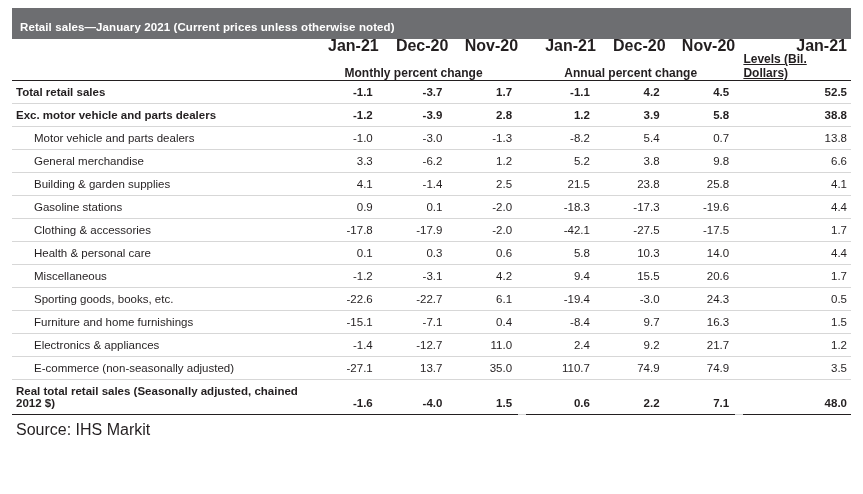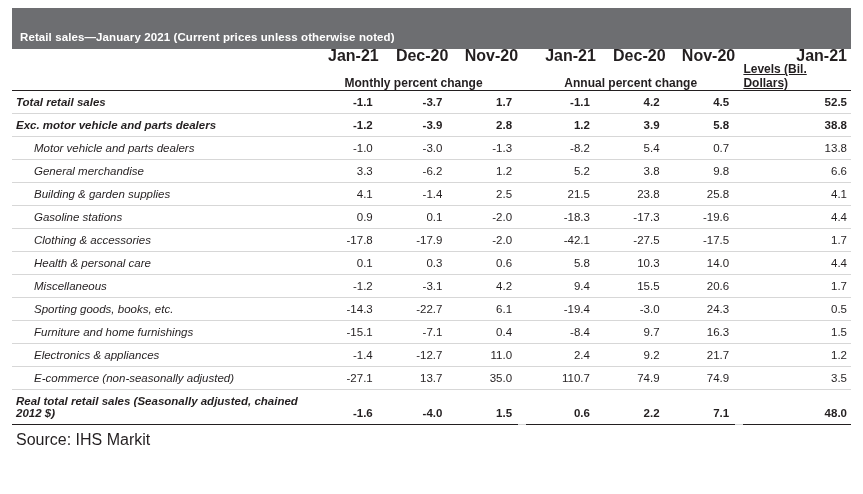--- a/index.html
+++ b/index.html
@@ -17,21 +17,21 @@
   .wrap {
     width: 863px;
     box-sizing: border-box;
     padding: 8px 12px 0 12px;
   }
   .title-bar {
     background: #6d6e71;
     color: #ffffff;
     font-size: 11.5px;
     font-weight: bold;
-    padding: 23px 8px 6px 8px;
+    padding: 13px 8px 6px 8px;
     letter-spacing: 0.1px;
   }
   table.grid {
     border-collapse: collapse;
     width: 839px;
     table-layout: fixed;
     font-size: 11.5px;
   }
   table.grid td, table.grid th {
     padding: 0;
@@ -64,21 +64,20 @@
 
   tr.data > td {
     padding: 5px 6px 5px 2px;
     font-size: 11.5px;
     text-align: right;
     border-bottom: 1px solid #d7d7d7;
   }
   tr.data > td.label {
     text-align: left;
     padding-left: 4px;
-    font-style: italic;
   }
   tr.data > td.lev { padding-right: 4px; }
   tr.data > td.gap { border-bottom: 1px solid #d7d7d7; }
 
   tr.bold > td { font-weight: bold; }
   tr.strongtop > td { border-top: 1.6px solid #231f20; border-bottom: 1px solid #d7d7d7;}
   tr.lastrow > td { border-bottom: 1.6px solid #231f20; }
 
   .indent1 { padding-left: 22px !important; }
   .indent2 { padding-left: 38px !important; }
@@ -236,21 +235,21 @@
           <td class="">4.2</td>
           <td class="gap"></td>
           <td class="">9.4</td>
           <td class="">15.5</td>
           <td class="">20.6</td>
           <td class="gap"></td>
           <td class="lev">1.7</td>
         </tr>
         <tr class="data">
           <td class="label indent1">Sporting goods, books, etc.</td>
-          <td class="">-14.3</td>
+          <td class="">-22.6</td>
           <td class="">-22.7</td>
           <td class="">6.1</td>
           <td class="gap"></td>
           <td class="">-19.4</td>
           <td class="">-3.0</td>
           <td class="">24.3</td>
           <td class="gap"></td>
           <td class="lev">0.5</td>
         </tr>
         <tr class="data">

